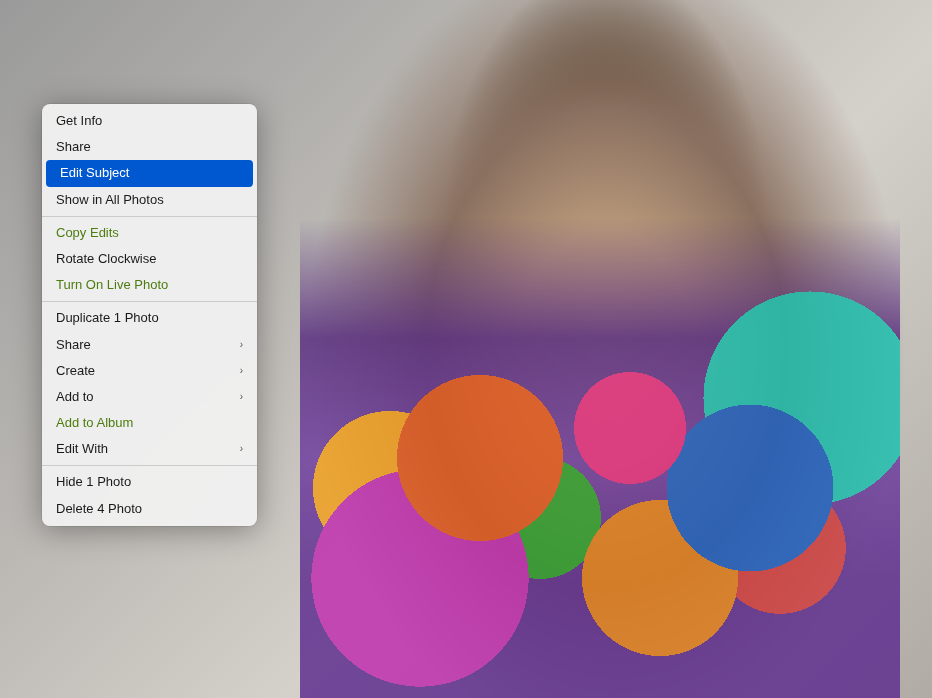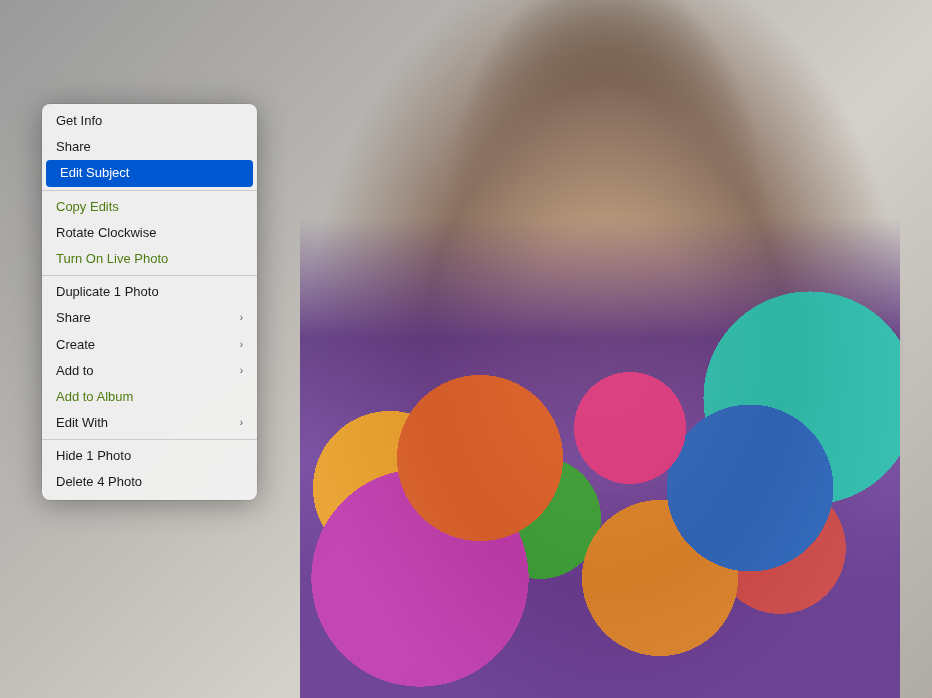--- a/index.html
+++ b/index.html
@@ -119,20 +119,23 @@
 <div id="context-menu">
 <div class="menu-item">
       <span class="menu-item-label">Get Info</span>
     </div>
     <div class="menu-item">
       <span class="menu-item-label">Share</span>
     </div>
     <div class="menu-item highlighted">
       <span class="menu-item-label">Edit Subject</span>
     </div>
+    <div class="menu-item">
+      <span class="menu-item-label">Show in All Photos</span>
+    </div>
     <div class="menu-separator"></div>
     <div class="menu-item disabled">
       <span class="menu-item-label">Copy Edits</span>
     </div>
     <div class="menu-item">
       <span class="menu-item-label">Rotate Clockwise</span>
     </div>
     <div class="menu-item disabled">
       <span class="menu-item-label">Turn On Live Photo</span>
     </div>

